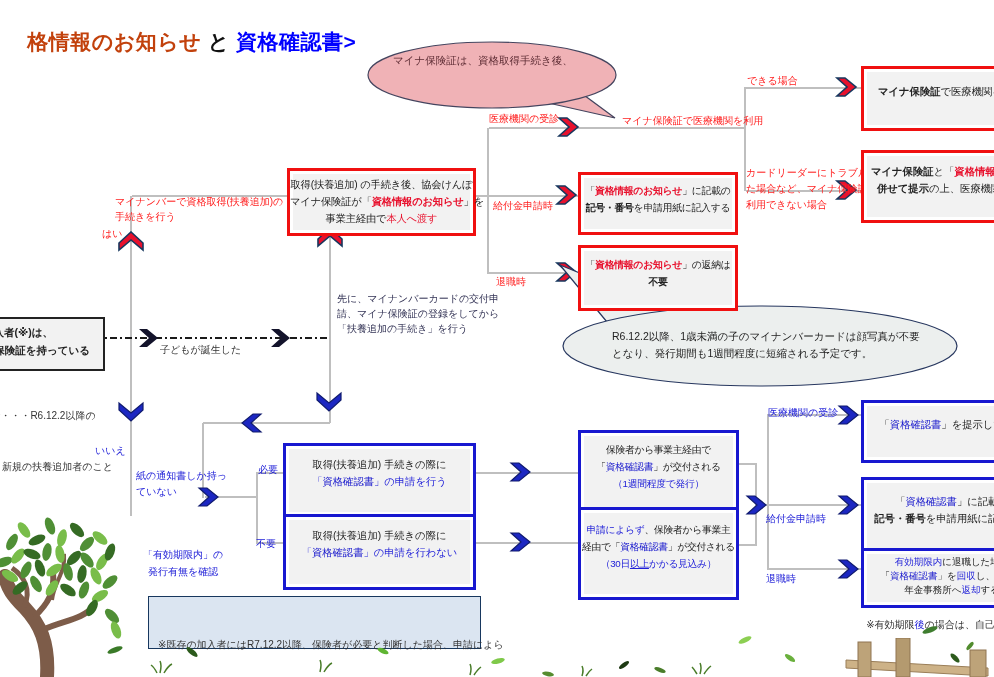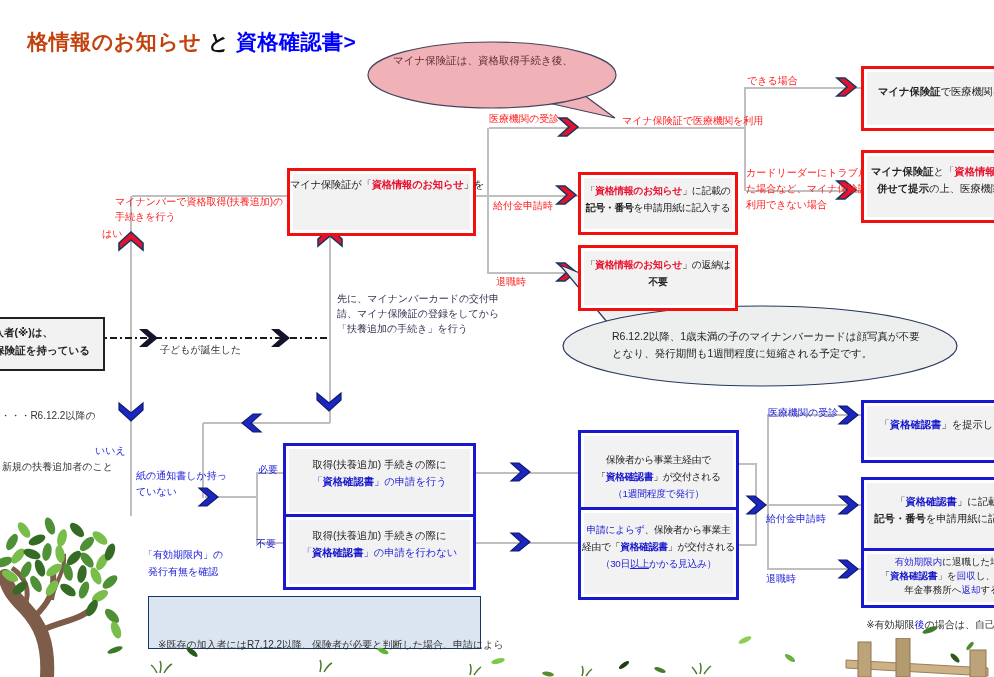--- a/index.html
+++ b/index.html
@@ -8,21 +8,21 @@
   .ln{position:absolute;background:#bfbfbf}
   .dash{background:repeating-linear-gradient(90deg,#1a1a1a 0 7px,transparent 7px 10px,#1a1a1a 10px 12px,transparent 12px 15px)}
   .box{position:absolute;background:#f2f2f2;text-align:center;font-size:10.3px;line-height:17px;color:#222}
   .box div{white-space:nowrap}
   .bx-red{border:3px solid #f01010;box-shadow:inset 0 0 0 3px #fff}
   .bx-blue{border:3px solid #1818d0;box-shadow:inset 0 0 0 3px #fff}
   .lbl{position:absolute;white-space:pre;font-size:10px;line-height:15px}
   .red-t{color:#ff2020}.blue-t{color:#2020d8}.dark{color:#333}.navy{color:#333355}
   .bold{font-weight:bold}
   .rb{color:#e8112d;font-weight:bold}
-  .bb{color:#1515cc;font-weight:bold}
+  .bb{color:#1515cc;font-weight:normal}
   .u{text-decoration:underline}
   .chev{position:absolute}
   .c-red path{fill:#e8112d;stroke:#17375e;stroke-width:1.6px}
   .c-blue path{fill:#1c27c2;stroke:#101b6e;stroke-width:1.2px}
   .c-black path{fill:#13132b}
   .title{position:absolute;left:2px;top:4px;font-size:21px;font-weight:bold;white-space:pre;letter-spacing:.5px}
   .bubtxt{position:absolute;white-space:pre;font-size:10.5px;line-height:17px}
 </style>
 </head>
 <body>
@@ -167,21 +167,23 @@
   <div class="lbl blue-t" style="left:143px;top:512px;line-height:17px;text-align:center">
     <div><span>「有効期限内」の</span></div><div>発行有無を確認</div>
   </div>
   <div class="lbl blue-t" style="left:258px;top:462px">必要</div>
   <div class="lbl blue-t" style="left:256px;top:536px">不要</div>
   <div class="lbl blue-t" style="left:768px;top:405px">医療機関の受診</div>
   <div class="lbl blue-t" style="left:766px;top:511px">給付金申請時</div>
   <div class="lbl blue-t" style="left:766px;top:571px">退職時</div>
 
   <div class="box bx-red" style="left:287px;top:168px;width:183px;height:57px;padding-top:5px;letter-spacing:-0.2px">
+    <div>取得(扶養追加) の手続き後、協会けんぽ</div>
     <div><span>マイナ保険証が「</span><span class="rb">資格情報のお知らせ</span><span>」を</span></div>
+    <div><span>事業主経由で</span><span style="color:#e8112d">本人へ渡す</span></div>
   </div>
 
   <div class="box bx-red" style="left:578px;top:172px;width:154px;height:50px;padding-top:7px;font-size:9.9px;letter-spacing:-0.3px">
     <div><span>「</span><span class="rb">資格情報のお知らせ</span><span>」に記載の</span></div>
     <div><span class="bold">記号・番号</span><span>を申請用紙に記入する</span></div>
   </div>
 
   <div class="box bx-red" style="left:578px;top:245px;width:154px;height:52px;padding-top:8px;font-size:9.9px;letter-spacing:-0.3px">
     <div><span>「</span><span class="rb">資格情報のお知らせ</span><span>」の返納は</span></div>
     <div class="bold">不要</div>
@@ -199,21 +201,21 @@
   <div class="box bx-blue" style="left:283px;top:443px;width:187px;height:59px;padding-top:10px">
     <div>取得(扶養追加) 手続きの際に</div>
     <div class="blue-t"><span>「</span><span class="bb">資格確認書</span><span>」の申請を行う</span></div>
   </div>
 
   <div class="box bx-blue" style="left:283px;top:514px;width:187px;height:60px;padding-top:10px">
     <div>取得(扶養追加) 手続きの際に</div>
     <div class="blue-t"><span>「</span><span class="bb">資格確認書</span><span>」の申請を行わない</span></div>
   </div>
 
-  <div class="box bx-blue" style="left:578px;top:430px;width:155px;height:69px;padding-top:18px;font-size:9.8px;letter-spacing:-0.3px">
+  <div class="box bx-blue" style="left:578px;top:430px;width:155px;height:69px;padding-top:8px;font-size:9.8px;letter-spacing:-0.3px">
     <div>保険者から事業主経由で</div>
     <div><span>「</span><span class="bb">資格確認書</span><span>」が交付される</span></div>
     <div class="blue-t">（1週間程度で発行）</div>
   </div>
 
   <div class="box bx-blue" style="left:578px;top:507px;width:155px;height:76px;padding-top:11px;font-size:9.8px;letter-spacing:-0.3px">
     <div><span class="blue-t">申請によらず</span><span>、保険者から事業主</span></div>
     <div><span>経由で「</span><span class="bb">資格確認書</span><span>」が交付される</span></div>
     <div class="blue-t"><span>（30日</span><span class="u">以上</span><span>かかる見込み）</span></div>
   </div>

